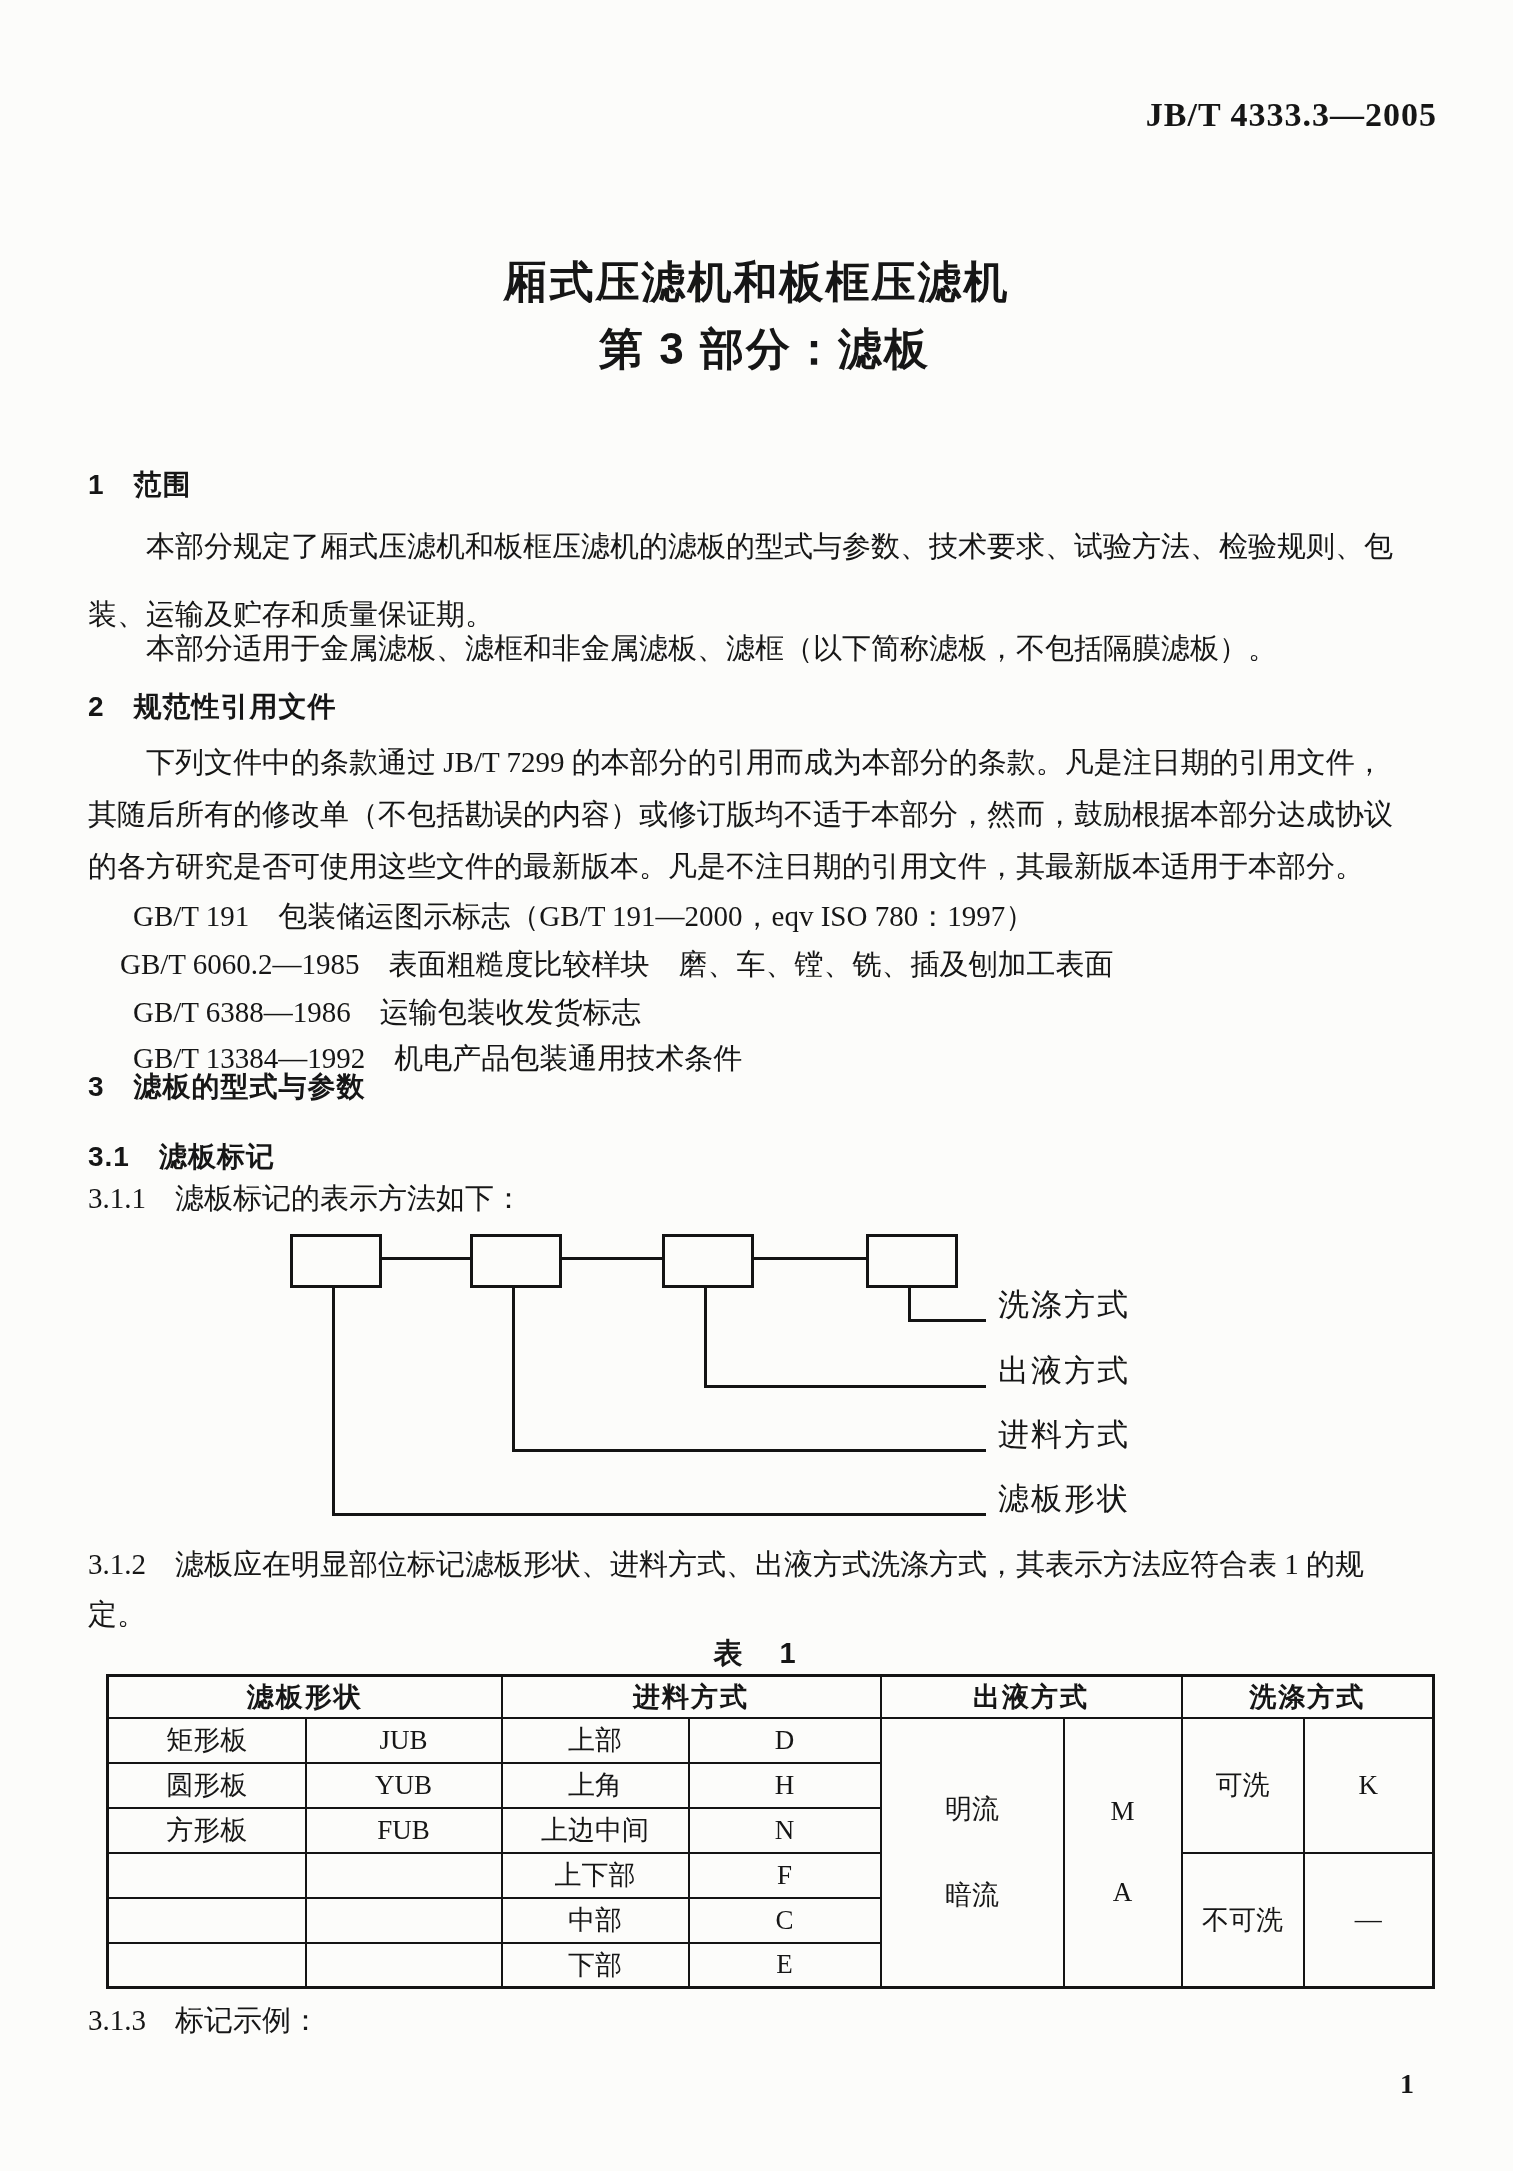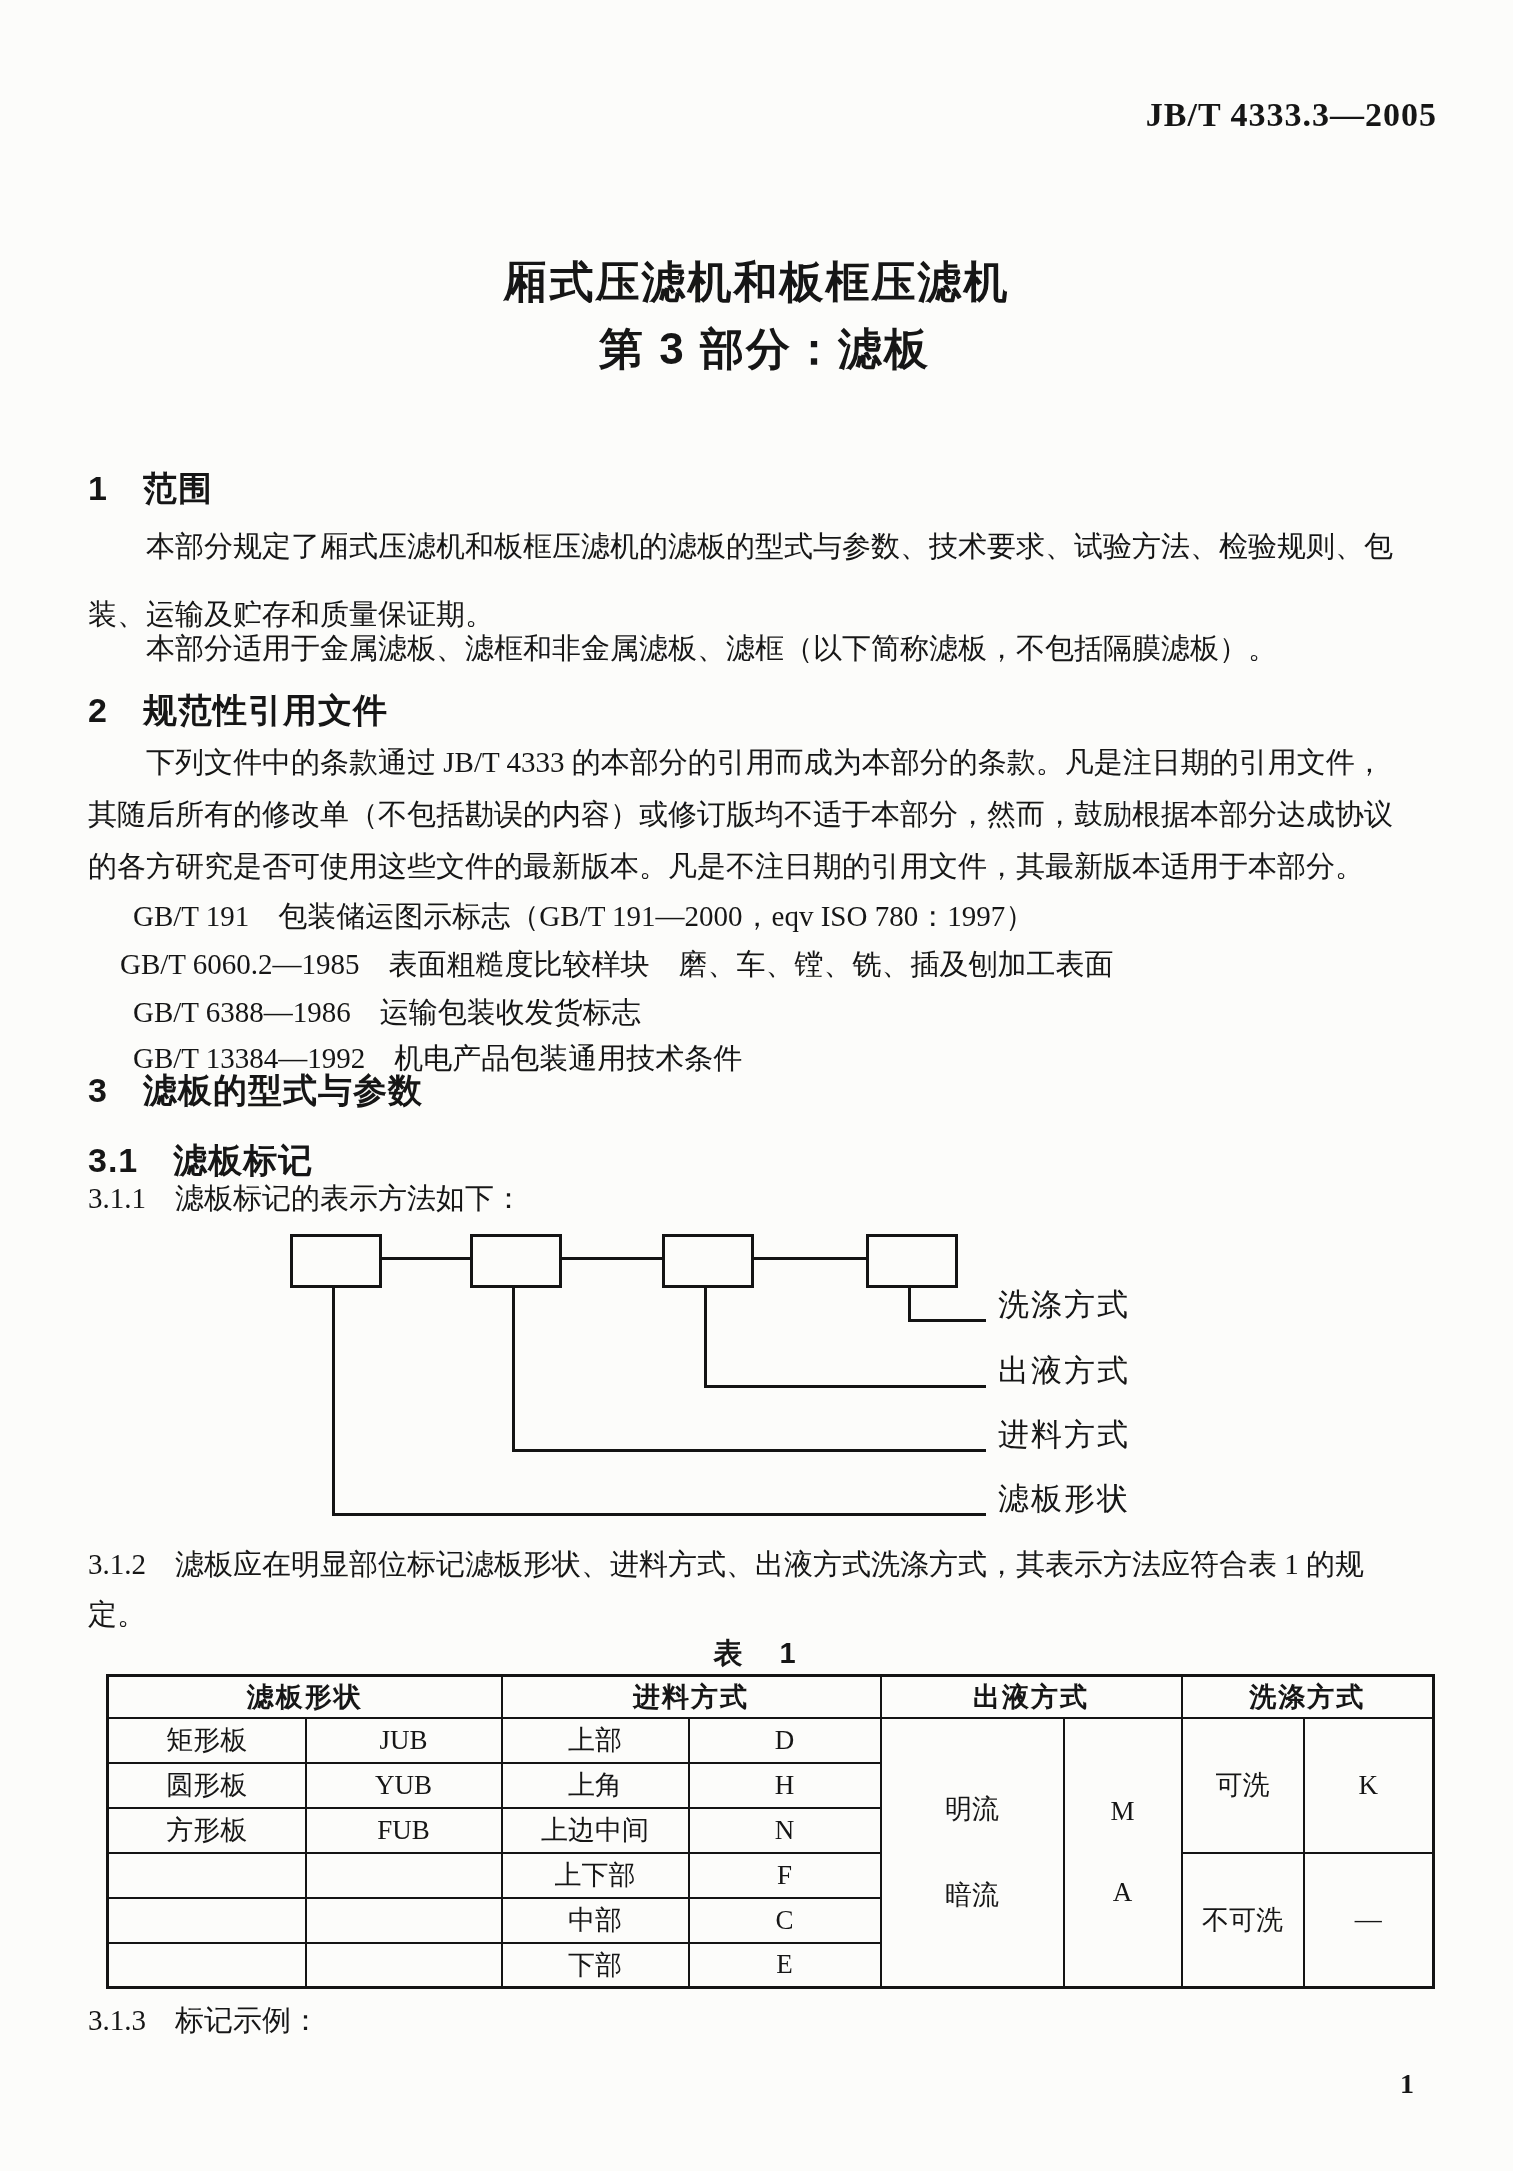--- a/index.html
+++ b/index.html
@@ -18,21 +18,21 @@
     font-family:"Liberation Serif","DejaVu Serif",serif;
     font-weight:bold;font-size:34px;letter-spacing:1px;margin-top:41px;
   }
   .doc-title{
     width:100%;text-align:center;
     font-family:"Liberation Sans","DejaVu Sans",sans-serif;
     font-weight:bold;font-size:44px;letter-spacing:2px;
   }
   .h-sec{
     font-family:"Liberation Sans","DejaVu Sans",sans-serif;
-    font-weight:bold;font-size:34px;letter-spacing:1px;
+    font-weight:bold;font-size:28px;letter-spacing:1px;
   }
   .body-line{font-size:29px;line-height:36px;}
   .ref-line{font-size:29px;line-height:36px;}
   
   .dg-box{
     position:absolute;width:86px;height:48px;
     border:3px solid #141414;background:transparent;
   }
   .dg-hline,.dg-vline{position:absolute;background:#141414;}
   .dg-hline{height:3px;}
@@ -72,21 +72,21 @@
 
   <div class="abs doc-title" style="top:253px;left:0;">厢式压滤机和板框压滤机</div>
   <div class="abs doc-title" style="top:320px;left:8px;">第 3 部分：滤板</div>
 
   <div class="abs h-sec nowrap" style="top:466px;left:88px;">1　范围</div>
   <div class="abs body-line nowrap" style="top:528px;left:146px;">本部分规定了厢式压滤机和板框压滤机的滤板的型式与参数、技术要求、试验方法、检验规则、包</div>
   <div class="abs body-line nowrap" style="top:580px;left:88px;margin-top:16px;">装、运输及贮存和质量保证期。</div>
   <div class="abs body-line nowrap" style="top:630px;left:146px;">本部分适用于金属滤板、滤框和非金属滤板、滤框（以下简称滤板，不包括隔膜滤板）。</div>
 
   <div class="abs h-sec nowrap" style="top:688px;left:88px;">2　规范性引用文件</div>
-  <div class="abs body-line nowrap" style="top:744px;left:146px;">下列文件中的条款通过 JB/T 4333 的本部分的引用而成为本部分的条款。凡是注日期的引用文件，</div>
+  <div class="abs body-line nowrap" style="top:744px;left:146px;">下列文件中的条款通过 JB/T 7299 的本部分的引用而成为本部分的条款。凡是注日期的引用文件，</div>
   <div class="abs body-line nowrap" style="top:796px;left:88px;">其随后所有的修改单（不包括勘误的内容）或修订版均不适于本部分，然而，鼓励根据本部分达成协议</div>
   <div class="abs body-line nowrap" style="top:848px;left:88px;text-align:center;">的各方研究是否可使用这些文件的最新版本。凡是不注日期的引用文件，其最新版本适用于本部分。</div>
   <div class="abs ref-line nowrap" style="top:898px;left:133px;">GB/T 191　包装储运图示标志（GB/T 191—2000，eqv ISO 780：1997）</div>
   <div class="abs ref-line nowrap" style="top:946px;left:120px;">GB/T 6060.2—1985　表面粗糙度比较样块　磨、车、镗、铣、插及刨加工表面</div>
   <div class="abs ref-line nowrap" style="top:994px;left:133px;">GB/T 6388—1986　运输包装收发货标志</div>
   <div class="abs ref-line nowrap" style="top:1040px;left:133px;">GB/T 13384—1992　机电产品包装通用技术条件</div>
 
   <div class="abs h-sec nowrap" style="top:1068px;left:88px;">3　滤板的型式与参数</div>
   <div class="abs h-sec nowrap" style="top:1138px;left:88px;">3.1　滤板标记</div>
   <div class="abs body-line nowrap" style="top:1180px;left:88px;">3.1.1　滤板标记的表示方法如下：</div>

